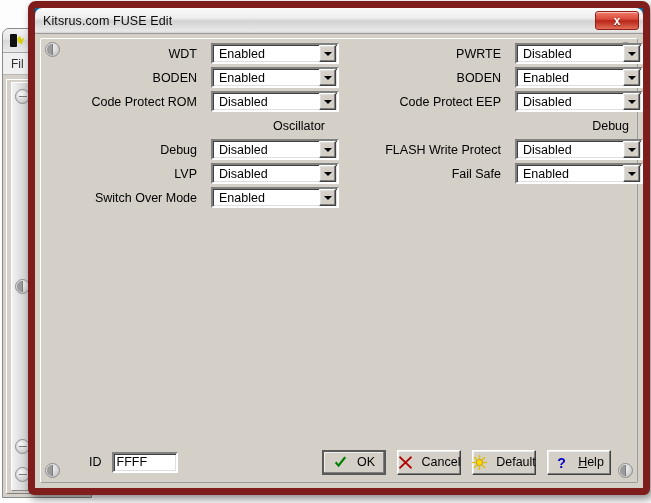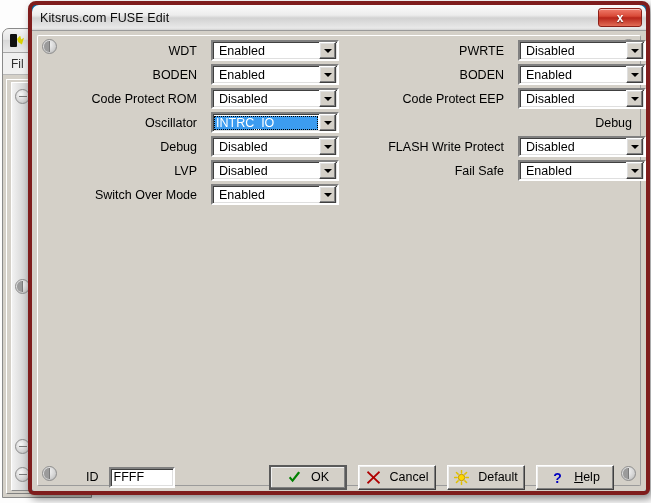--- a/index.html
+++ b/index.html
@@ -111,21 +111,21 @@
     left: 3px; top: 6px;
     width: 8px; height: 1px;
   }
 
   
   #dialog {
     position: absolute;
     left: 28px; top: 1px;
     width: 622px; height: 494px;
     background: #0369a1;
-    border: 4px solid #7f1d1d;
+    border: 7px solid #7f1d1d;
     border-radius: 8px 8px 6px 6px;
     box-shadow: 3px 4px 9px rgba(0,0,0,0.45);
     overflow: hidden;
   }
   #titlebar {
     position: relative;
     height: 26px;
     background: linear-gradient(to bottom,
        #fbfbfb 0%, #ededed 40%, #dcdcdc 48%, #d2d2d2 52%, #e9e9e9 92%, #d2d2d2 100%);
     border-bottom: 1px solid #9a9a9a;
@@ -248,21 +248,21 @@
     display: block;
     width: 0; height: 0;
     border-left: 4px solid transparent;
     border-right: 4px solid transparent;
     border-top: 4px solid #000000;
   }
 
   
   #bottom-bar {
     position: absolute;
-    left: 10px; right: 10px; bottom: 0;
+    left: 10px; right: 10px; bottom: 12px;
     height: 28px;
     display: flex;
     align-items: center;
   }
   #id-label {
     font-size: 12.5px;
     color: #000000;
     margin-left: 44px;
     margin-right: 10px;
   }
@@ -278,21 +278,21 @@
     line-height: 17px;
     font-family: "Liberation Sans", sans-serif;
   }
   #button-group {
     margin-left: auto;
     display: flex;
     gap: 11px;
     margin-right: 22px;
   }
   .dlg-button {
-    width: 78px; height: 25px;
+    width: 64px; height: 25px;
     background: #d4d0c8;
     border: 1px solid;
     border-color: #ffffff #404040 #404040 #ffffff;
     box-shadow: inset -1px -1px 0 #808080, inset 1px 1px 0 #f0f0f0;
     display: flex;
     align-items: center;
     justify-content: center;
     gap: 9px;
     font-size: 12.5px;
     color: #000000;
@@ -376,26 +376,20 @@
             <div class="combo">
               <span class="combo-text">Disabled</span>
               <span class="combo-arrow">
                   <i></i>
                 </span>
             </div>
           </div>
 
           <div class="field-row">
             <span class="field-label">Oscillator</span>
-            <div class="combo selected">
-              <span class="combo-text">INTRC_IO</span>
-              <span class="combo-arrow">
-                  <i></i>
-                </span>
-            </div>
           </div>
 
           <div class="field-row">
             <span class="field-label">Debug</span>
             <div class="combo">
               <span class="combo-text">Disabled</span>
               <span class="combo-arrow">
                   <i></i>
                 </span>
             </div>

